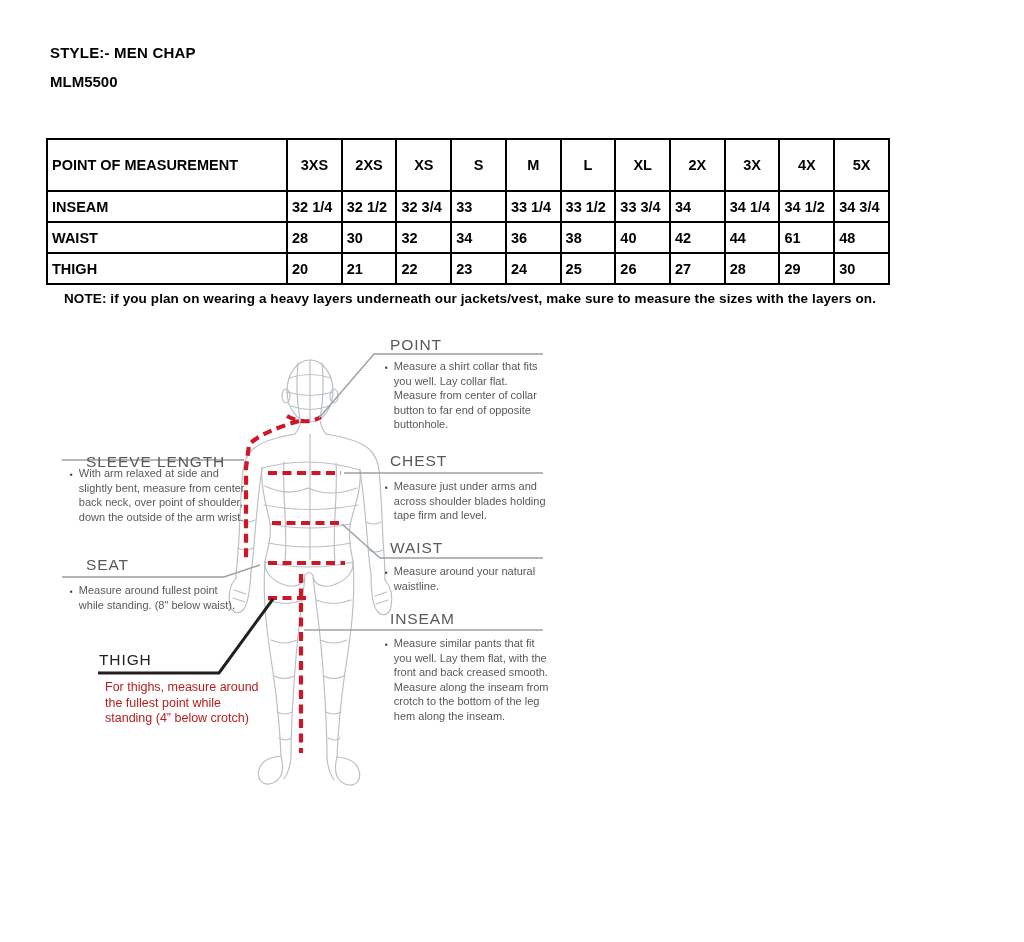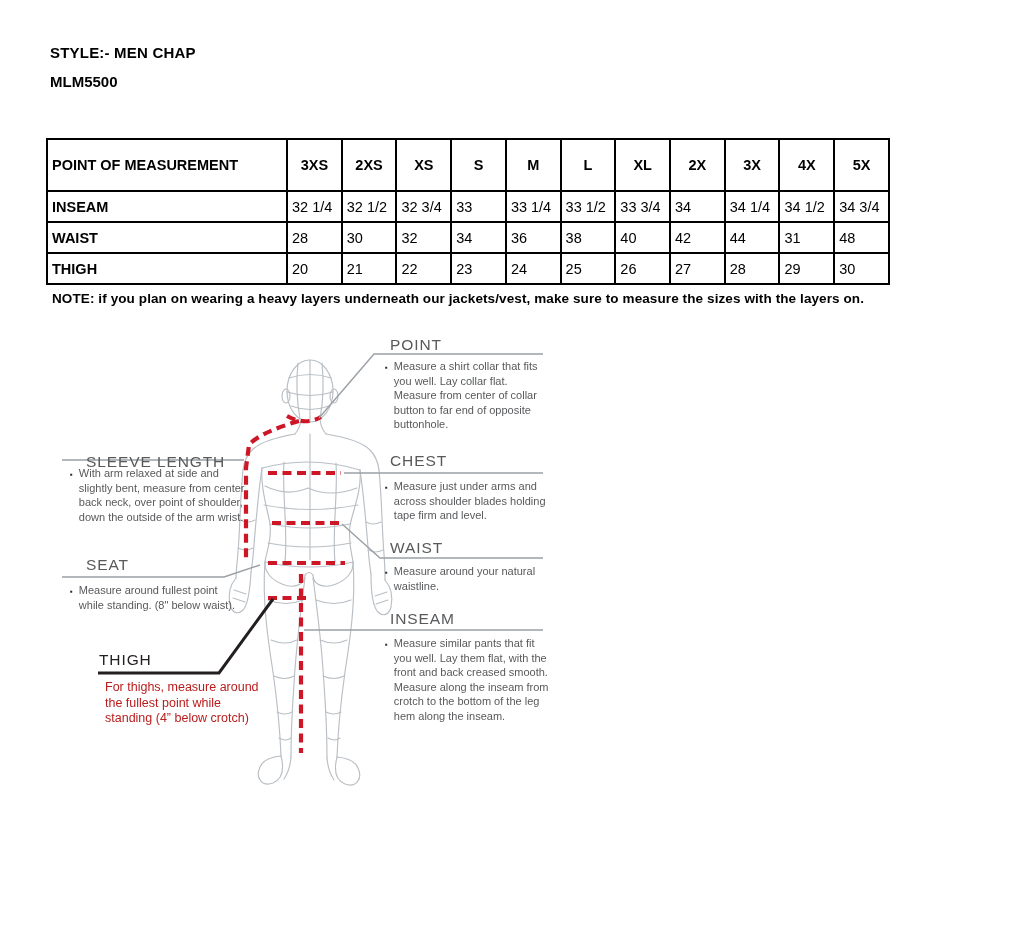--- a/index.html
+++ b/index.html
@@ -23,23 +23,23 @@
     position:absolute;left:46px;top:138px;width:842px;
     border-collapse:collapse;table-layout:fixed;
   }
   table.size-chart th,table.size-chart td{
     border:2px solid #000;vertical-align:middle;overflow:hidden;white-space:nowrap;
   }
   table.size-chart th{height:39px;font-size:14.5px;font-weight:bold;text-align:center;padding:17px 2px;}
   table.size-chart th.pom{text-align:left;padding-left:4px;}
   table.size-chart td{height:31px;font-size:14.5px;text-align:left;padding-left:4px;}
   table.size-chart td.lbl{font-weight:bold;}
-  table.size-chart td.val{font-weight:normal;}
-
-  .note-line{position:absolute;left:52px;top:291px;font-size:13.5px;font-weight:bold;letter-spacing:.1px;}
+  table.size-chart td.val{font-weight:bold;}
+
+  .note-line{position:absolute;left:64px;top:291px;font-size:13.5px;font-weight:bold;letter-spacing:.1px;}
 
   
   svg.diagram-lines{position:absolute;left:0;top:0;pointer-events:none;}
   .wire{stroke:var(--wireframe,#b9bfc4);fill:none;stroke-width:1.15;stroke-linecap:round;stroke-linejoin:round;}
   .measure{stroke:var(--measure-line,#cd1726);fill:none;stroke-width:4.2;stroke-dasharray:9 5.5;}
   .leader{stroke:var(--leader-line,#9aa0a6);fill:none;stroke-width:1.4;}
   .leader-heavy{stroke:var(--thigh-leader,#231f20);fill:none;stroke-width:3;}
 
   .dg-title{position:absolute;font-size:15.5px;letter-spacing:.9px;color:var(--dg-text,#58595b);font-weight:normal;}
   .dg-title.dark{color:var(--thigh-leader,#231f20);}
@@ -111,21 +111,21 @@
         <td class="lbl">WAIST</td>
         <td class="val">28</td>
         <td class="val">30</td>
         <td class="val">32</td>
         <td class="val">34</td>
         <td class="val">36</td>
         <td class="val">38</td>
         <td class="val">40</td>
         <td class="val">42</td>
         <td class="val">44</td>
-        <td class="val">31</td>
+        <td class="val">61</td>
         <td class="val">48</td>
       </tr>
       <tr>
         <td class="lbl">THIGH</td>
         <td class="val">20</td>
         <td class="val">21</td>
         <td class="val">22</td>
         <td class="val">23</td>
         <td class="val">24</td>
         <td class="val">25</td>

